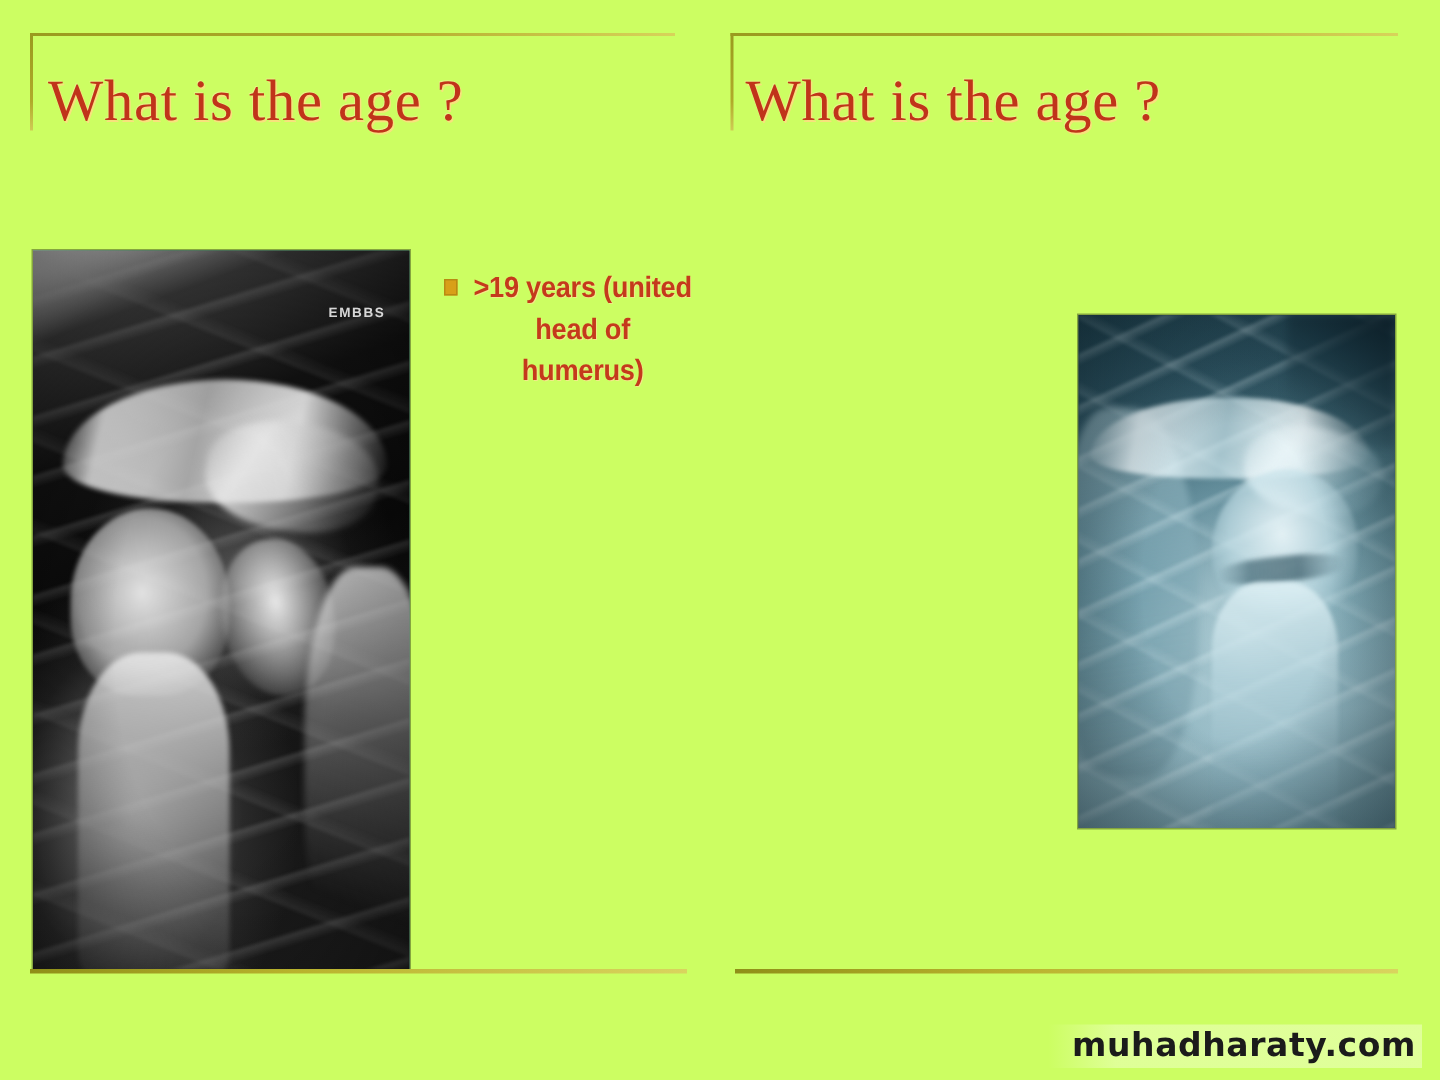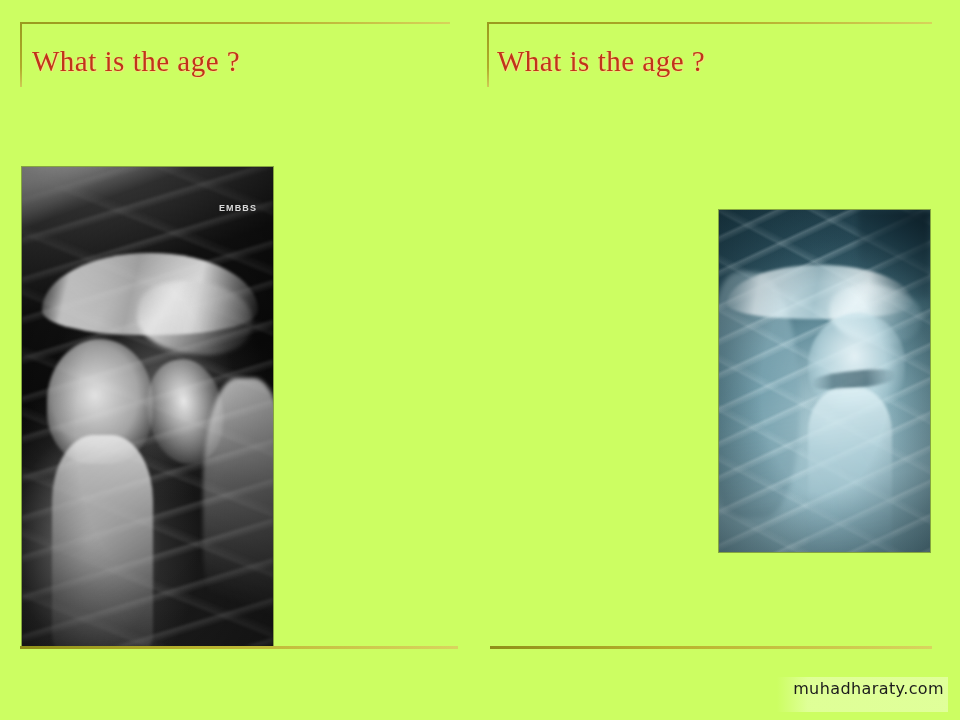--- a/index.html
+++ b/index.html
@@ -49,21 +49,21 @@
 
   
   .r-rule-top   { left: 487px; top: 22px;  width: 445px; }
   .r-rule-vert  { left: 487px; top: 22px;  height: 65px; }
   .r-rule-bot   { left: 490px; top: 646px; width: 442px; }
 
   
   .slide-title {
     position: absolute;
     font-family: "Liberation Serif", "DejaVu Serif", serif;
-    font-size: 29px;
+    font-size: 39px;
     font-weight: 400;
     color: #c0341a;
     letter-spacing: 0.5px;
     white-space: nowrap;
     text-shadow: 1px 1px 0 rgba(255,220,130,0.85),
                  -0.5px -0.5px 0 rgba(255,235,170,0.5);
   }
   .title-left  { left: 32px;  top: 45px; }
   .title-right { left: 497px; top: 45px; }
 
@@ -271,26 +271,26 @@
     position: absolute; inset: 0;
     background: radial-gradient(ellipse at 50% 52%, rgba(0,0,0,0) 42%, rgba(8,26,34,0.5) 100%);
   }
 
   
   .watermark {
     position: absolute;
     right: 12px;
     bottom: 8px;
     font-family: "DejaVu Sans", "Liberation Sans", sans-serif;
-    font-size: 16px;
-    font-weight: normal;
+    font-size: 22px;
+    font-weight: bold;
     color: #1b1b1b;
     letter-spacing: 0.4px;
     background: linear-gradient(to right, rgba(220,255,140,0) 0%, rgba(226,255,160,0.85) 18%, rgba(226,255,160,0.9) 100%);
-    padding: 2px 4px 14px 16px;
+    padding: 2px 4px 2px 16px;
   }
 </style>
 </head>
 <body>
 
 <div class="slide">
 
   <div class="panel panel-left">
 
     <div class="rule-top l-rule-top"></div>
@@ -305,20 +305,24 @@
       <div class="l-acromion"></div>
       <div class="l-head"></div>
       <div class="l-glenoid"></div>
       <div class="l-shaft"></div>
       <div class="l-lateral"></div>
       <div class="l-corner"></div>
       <div class="l-vignette"></div>
       <div class="xray-label">EMBBS</div>
     </div>
 
+    <div class="bullet-block bullet-left">
+      <span class="bullet-marker"></span>
+      <span class="bullet-text">&gt;19 years (united head of humerus)</span>
+    </div>
 
     <div class="rule-bottom l-rule-bot"></div>
   </div>
 
   <div class="panel panel-right"></div>
 
   <div class="rule-top r-rule-top"></div>
   <div class="rule-left-vert r-rule-vert"></div>
 
   <div class="slide-title title-right">What is the age ?</div>

